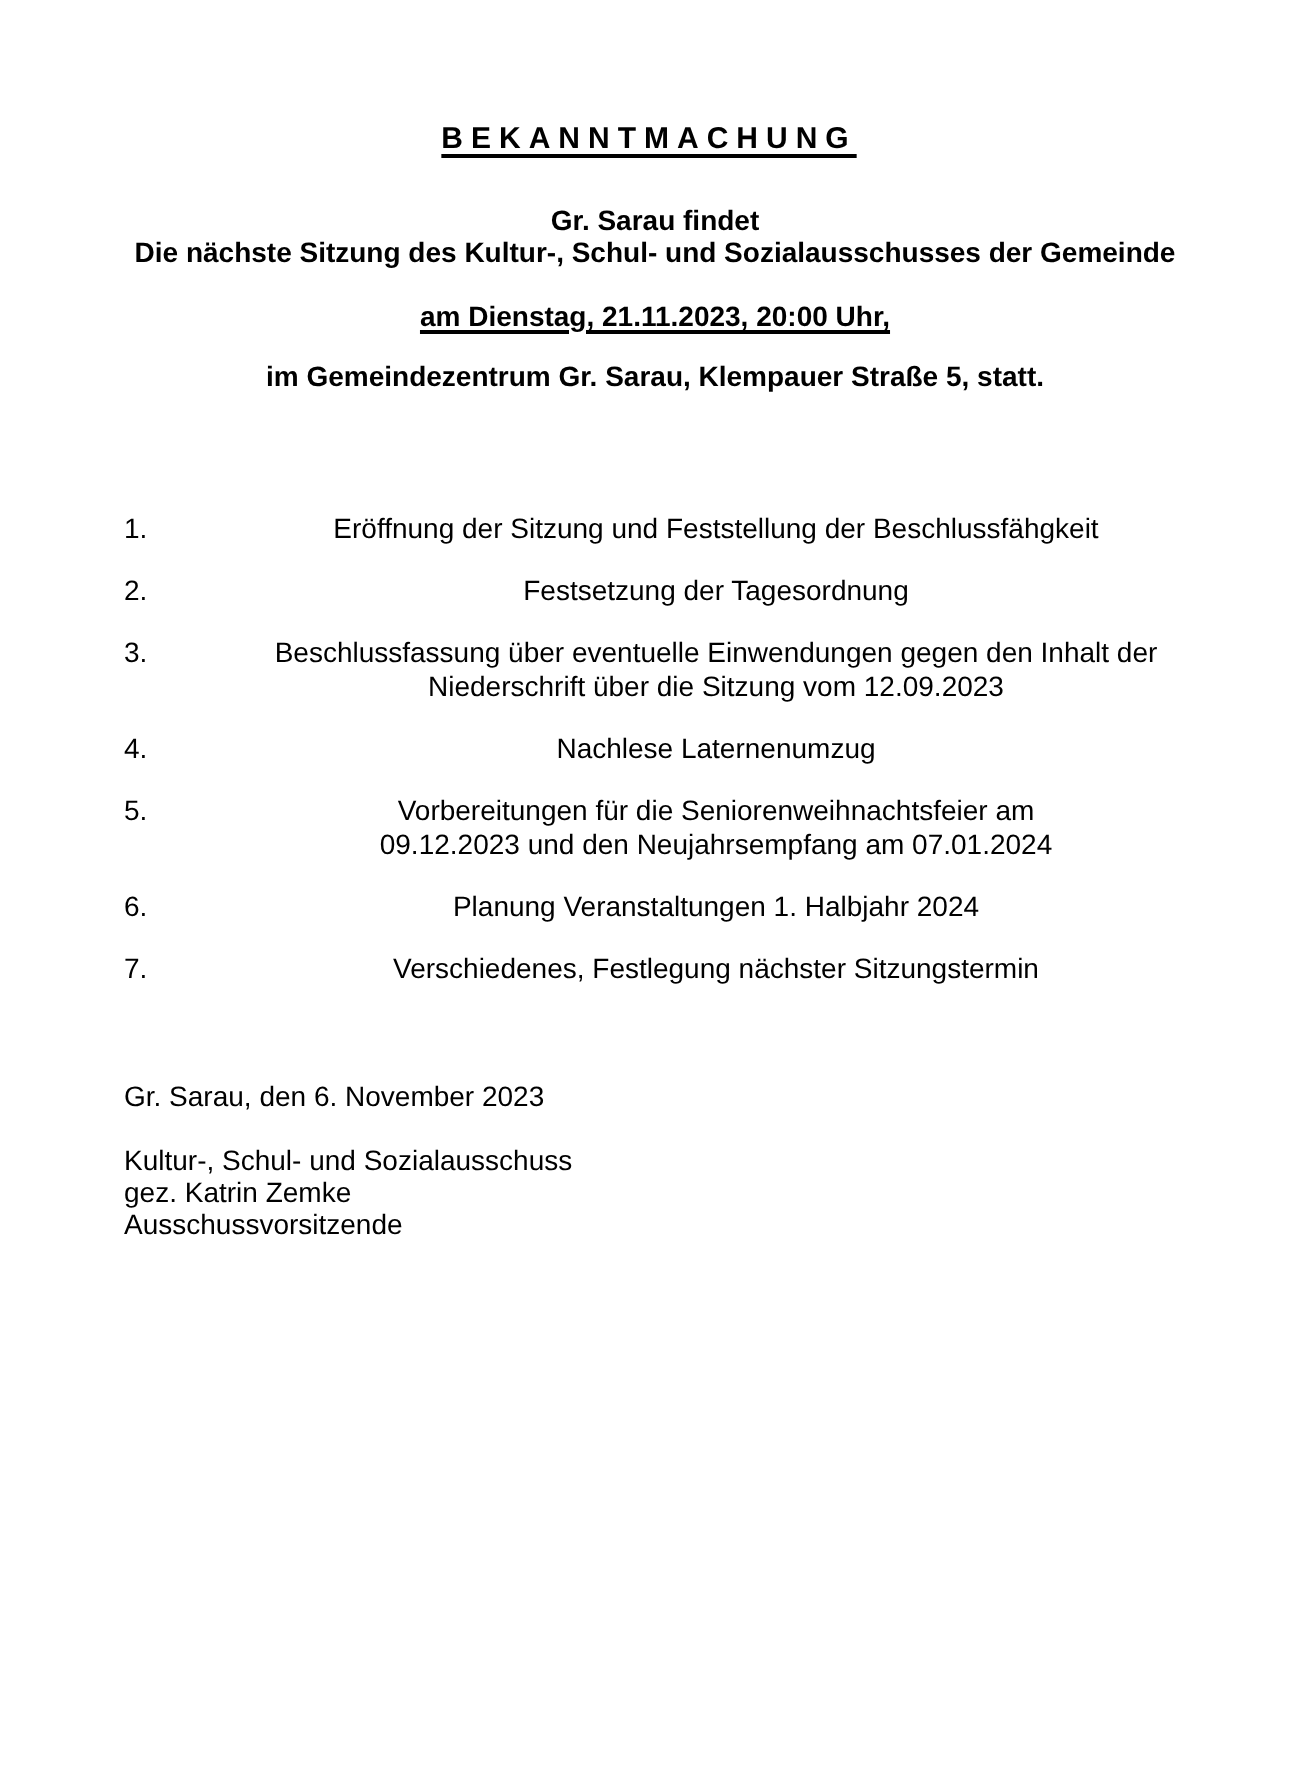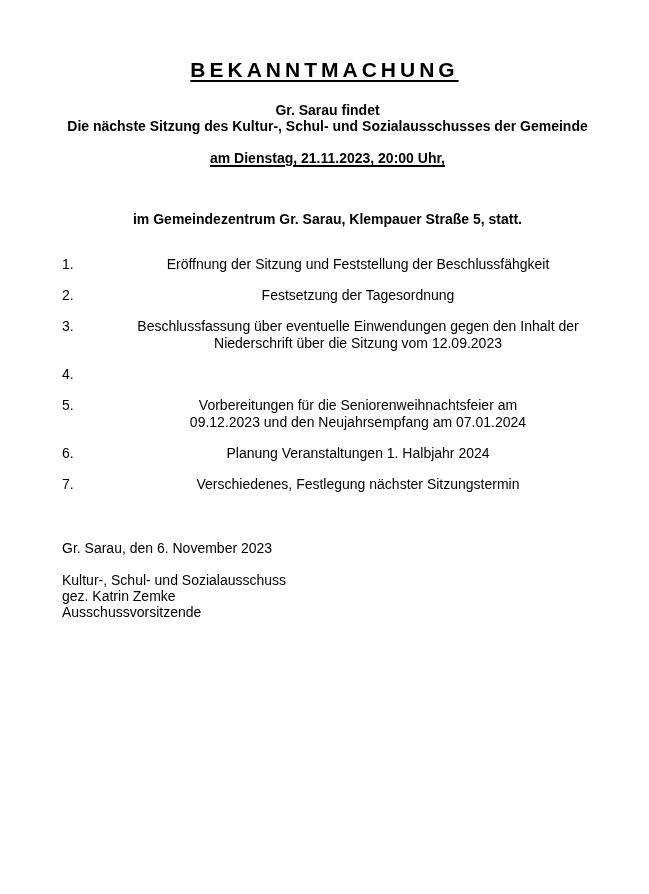--- a/index.html
+++ b/index.html
@@ -24,39 +24,39 @@
     right: 56px;
   }
   .center { text-align: center; }
   .bold { font-weight: bold; }
   .doc-title {
     top: 58px;
     left: 0;
     right: 0;
     text-align: center;
     font-weight: bold;
-    font-size: 21px;
+    font-size: 15px;
     line-height: 24px;
     letter-spacing: 4px;
     text-decoration: underline;
     text-decoration-thickness: 2px;
     text-underline-offset: 3px;
   }
   .intro { top: 102px; line-height: 16px; }
   .intro .line { display: block; }
   .datetime-line {
     top: 150px;
     line-height: 16px;
   }
   .datetime-line .u {
     text-decoration: underline;
     text-decoration-thickness: 1.5px;
     text-underline-offset: 2px;
   }
-  .location-line { top: 180px; line-height: 16px; margin-top: 31px; }
+  .location-line { top: 180px; line-height: 16px; }
   .agenda-heading { top: 220px; }
   .agenda-list { top: 256px; }
   .agenda-item {
     display: flex;
     margin-bottom: 14px;
   }
   .agenda-item .num {
     flex: 0 0 61px;
   }
   .agenda-item .item-text {
@@ -106,20 +106,23 @@
     <div class="agenda-item">
       <span class="num">3.</span>
       <div class="item-text">
         <span class="line">Beschlussfassung über eventuelle Einwendungen gegen den Inhalt der</span>
         <span class="line">Niederschrift über die Sitzung vom 12.09.2023</span>
       </div>
     </div>
 
     <div class="agenda-item">
       <span class="num">4.</span>
+      <div class="item-text">
+        <span class="line">Nachlese Laternenumzug</span>
+      </div>
     </div>
 
     <div class="agenda-item">
       <span class="num">5.</span>
       <div class="item-text">
         <span class="line">Vorbereitungen für die Seniorenweihnachtsfeier am</span>
         <span class="line">09.12.2023 und den Neujahrsempfang am 07.01.2024</span>
       </div>
     </div>
 

